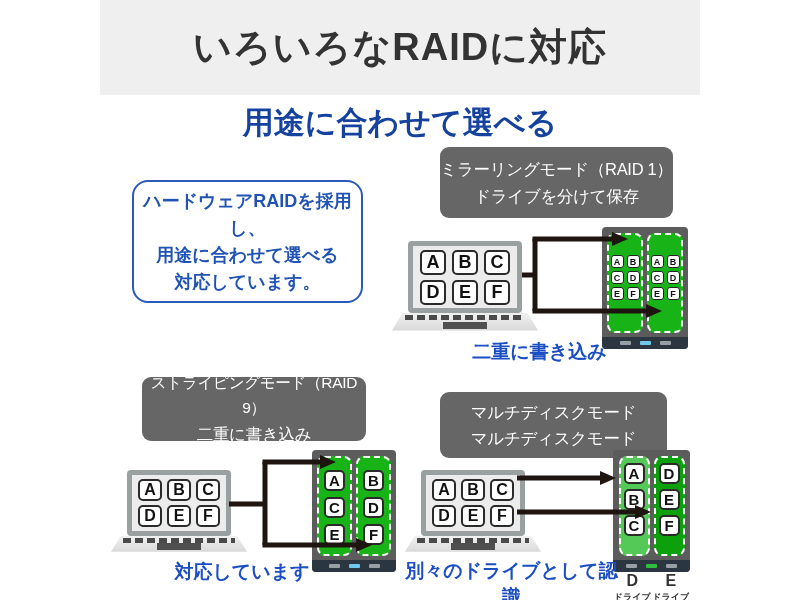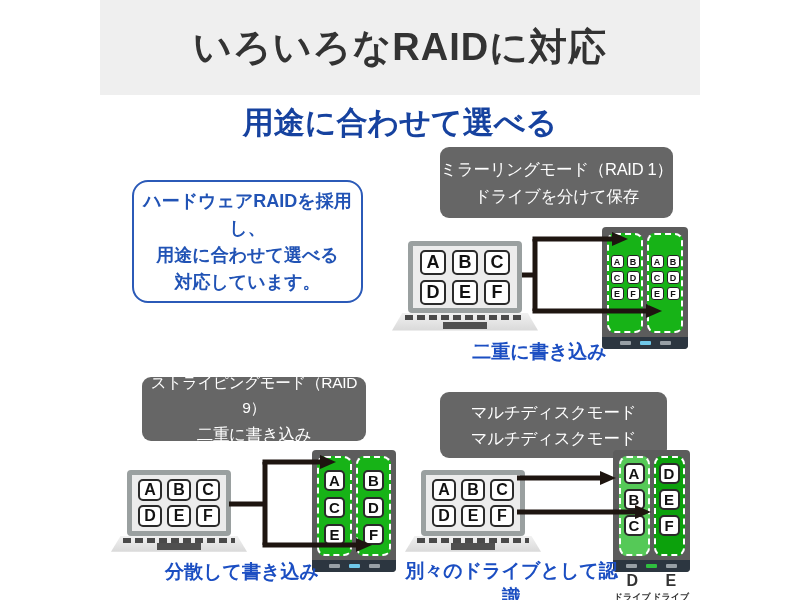--- a/index.html
+++ b/index.html
@@ -193,21 +193,21 @@
         </div>
       </div>
     </div>
     <div class="strip">
       <span class="led"></span>
       <span class="led blue"></span>
       <span class="led"></span>
     </div>
   </div>
 
-  <div class="caption" id="cap-stripe">分散して書き込み</div>
+  <div class="caption" id="cap-stripe">対応しています</div>
 
   <div class="mode-label" id="lbl-multi">
     <div class="l1">マルチディスクモード</div>
     <div class="l2">マルチディスクモード</div>
   </div>
 
   <div class="laptop sm" id="d-laptop">
     <div class="lap-screen">
       <span class="k">A</span>
       <span class="k">B</span>

